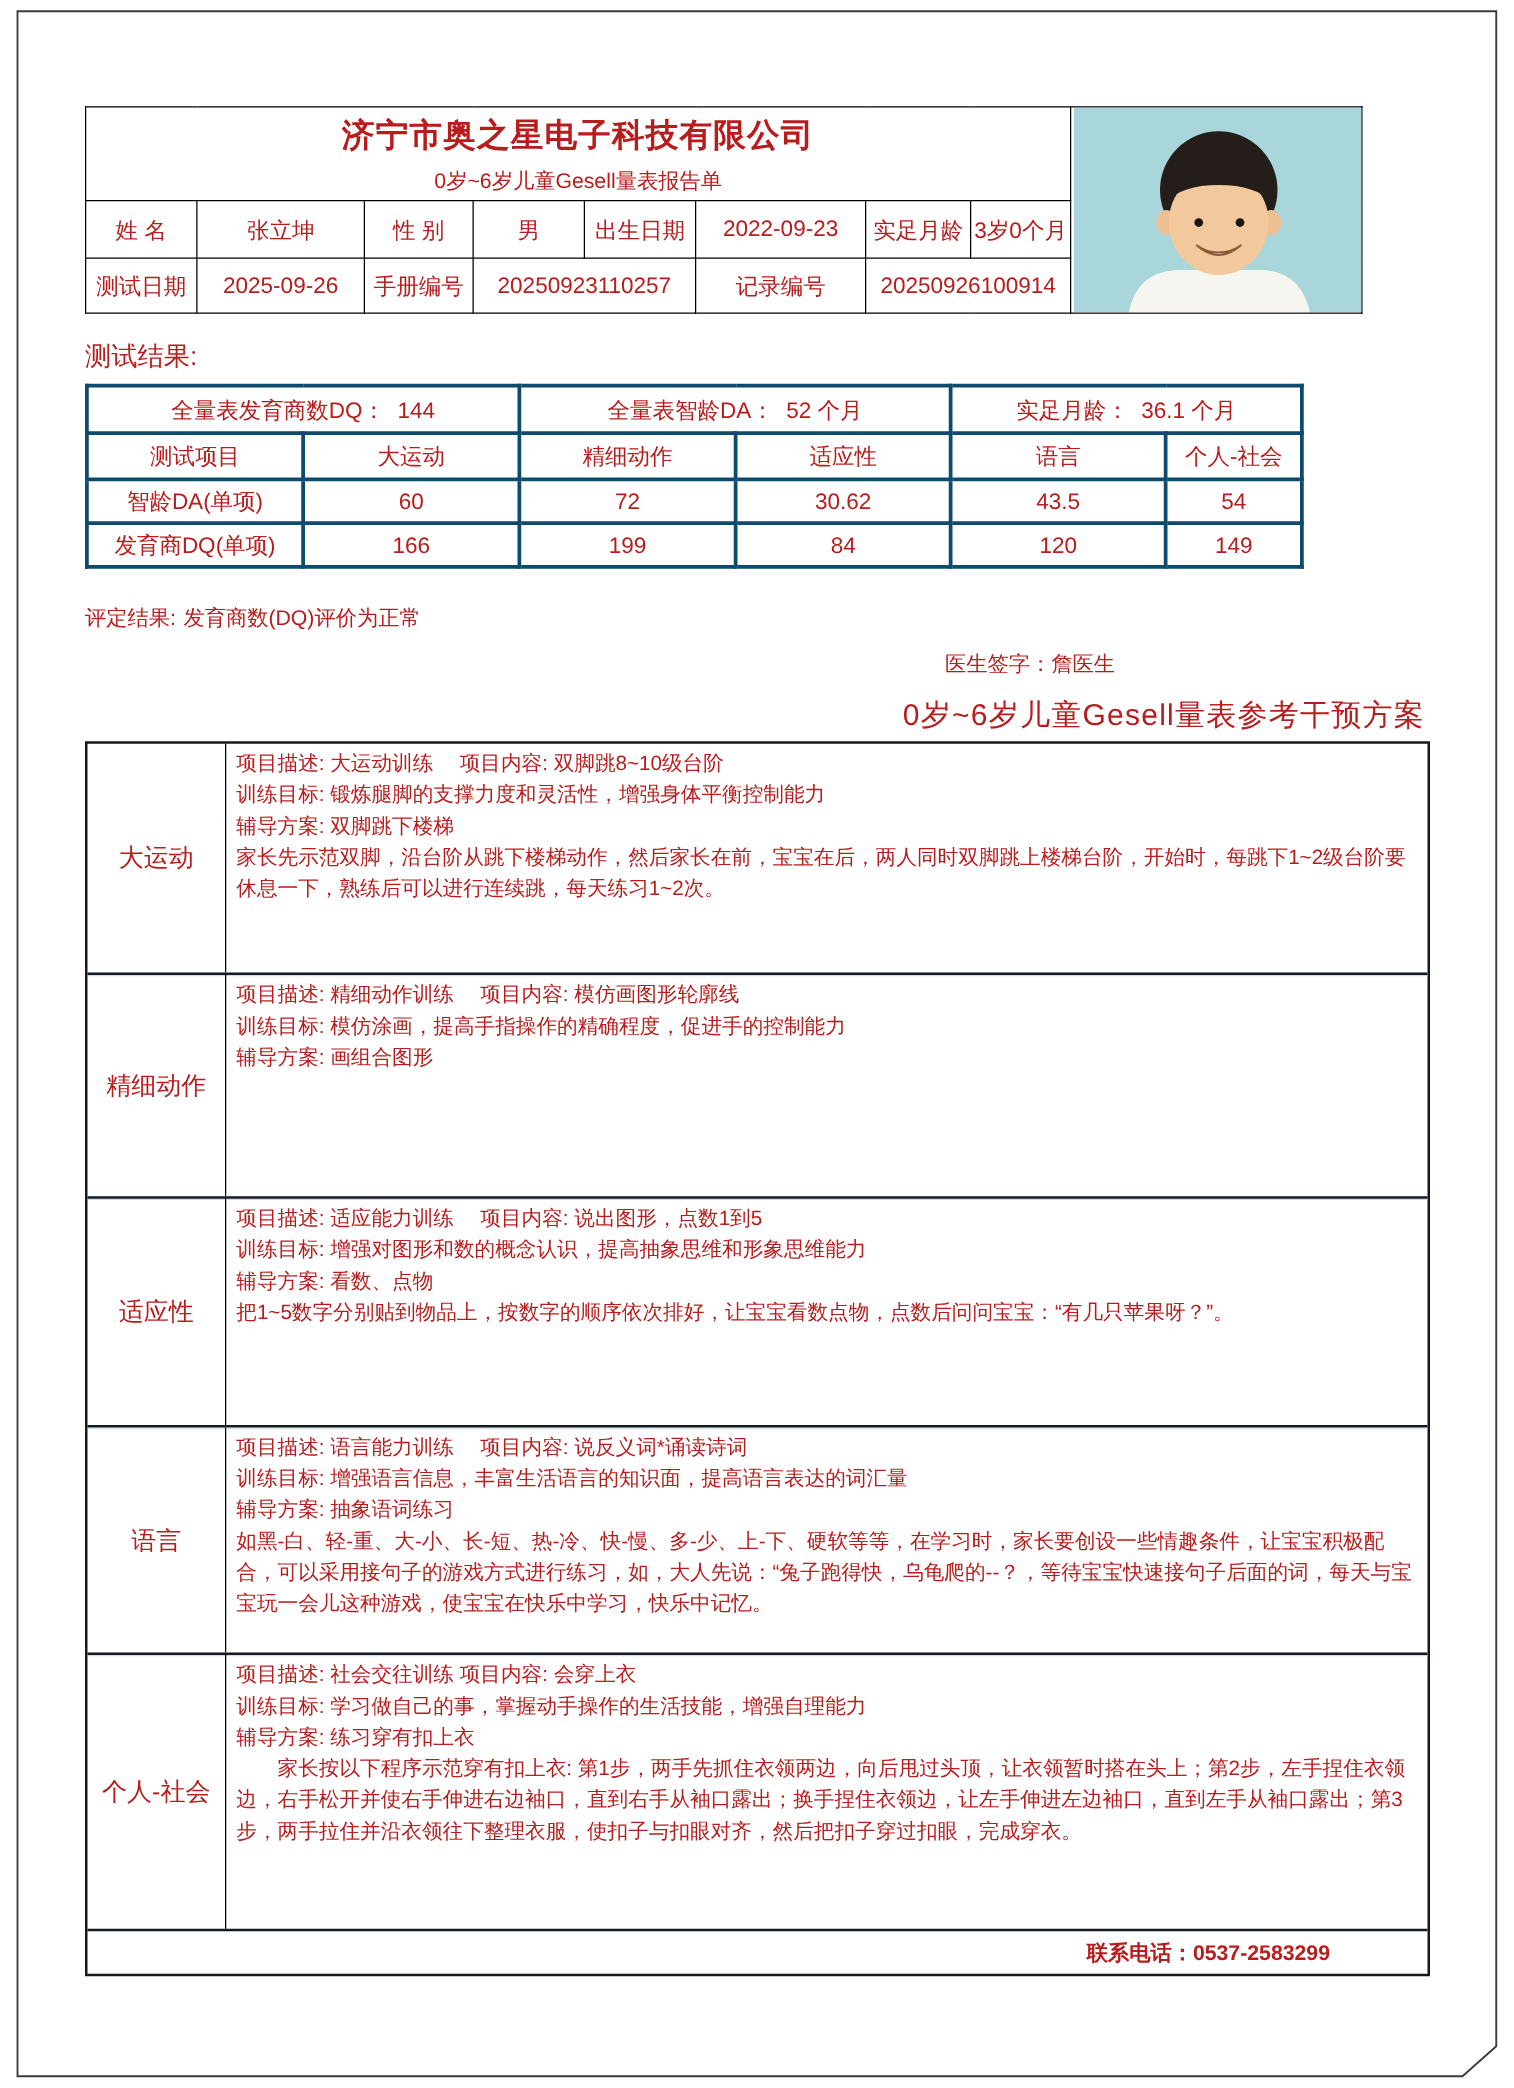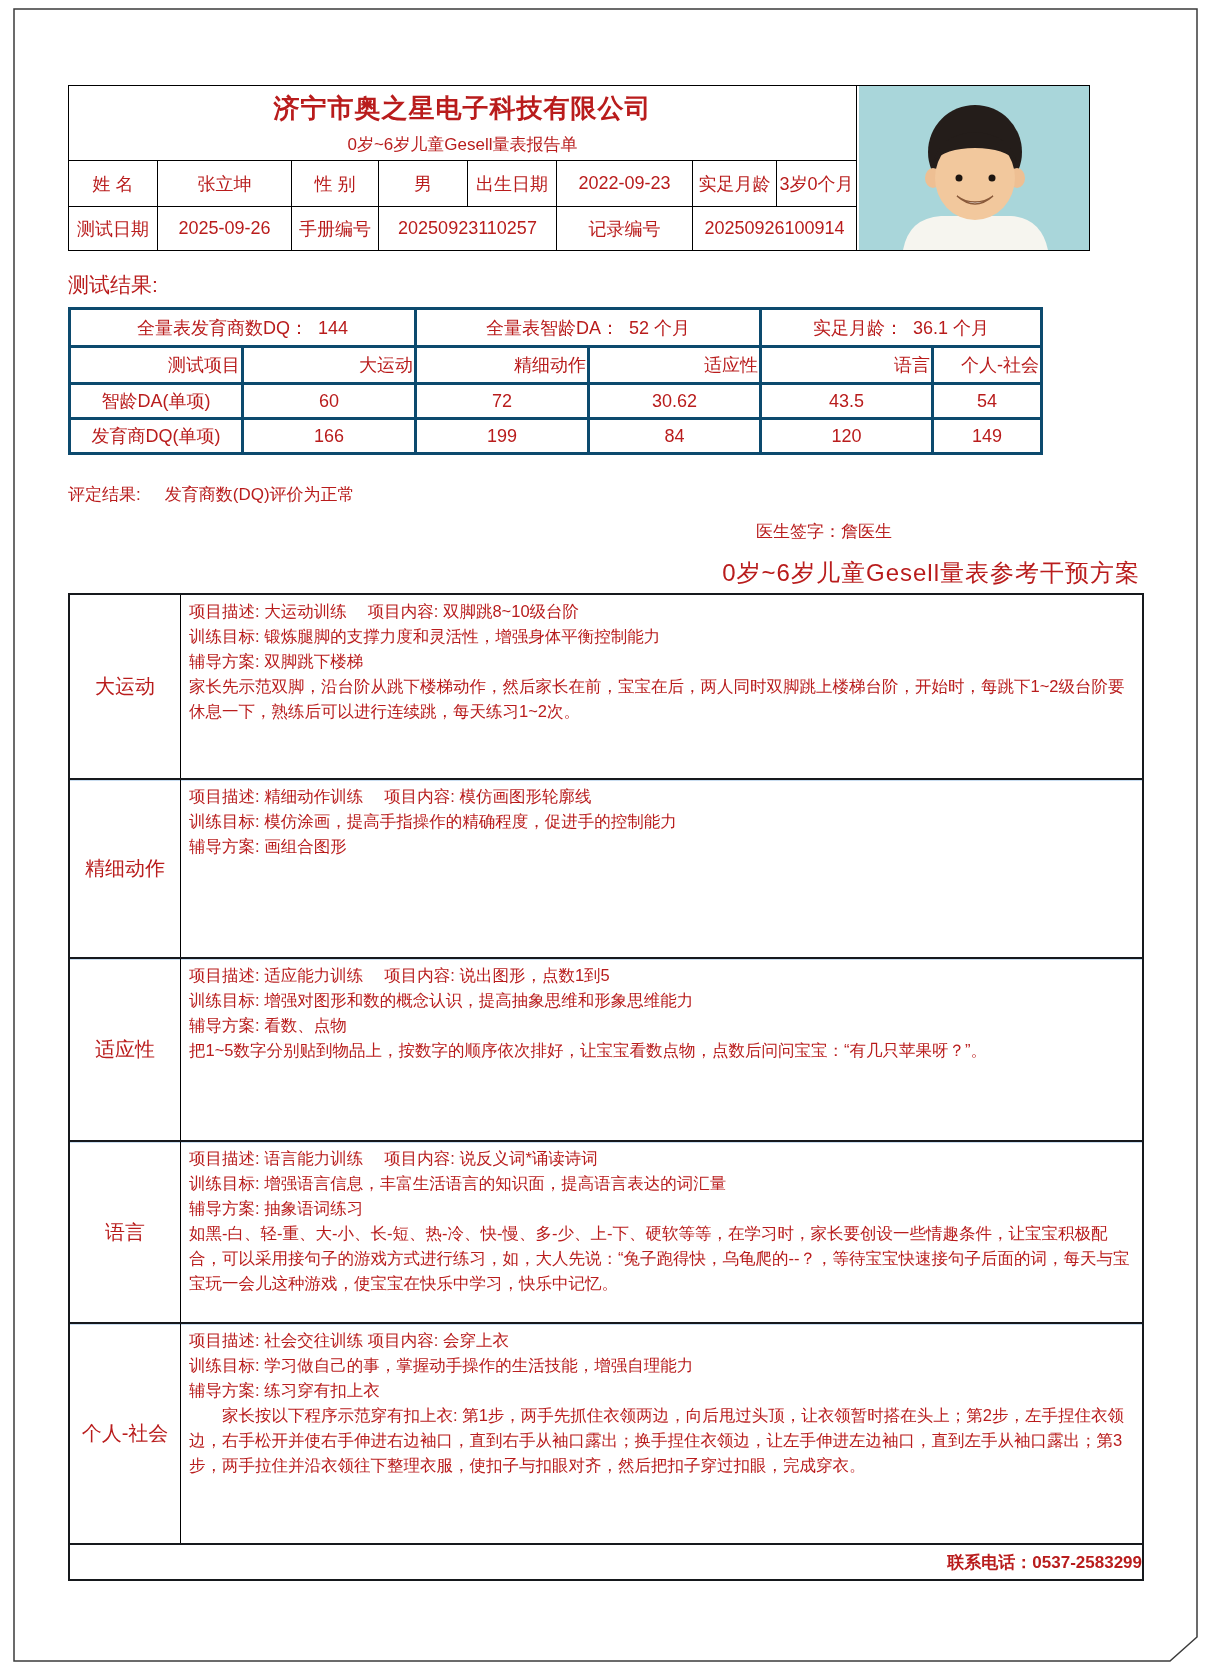--- a/index.html
+++ b/index.html
@@ -18,38 +18,38 @@
   .hrow1 td{height:45px;}
   .hrow2 td{height:43px;}
   .photo-cell{padding:0;vertical-align:top;}
   .photo-cell svg{display:block;}
 
   
   .sec-label-line{font-size:21px;margin-top:20px;}
   .results-table{width:972px;margin-top:8px;table-layout:fixed;border:2px solid #000;}
   .results-table td{border:3px solid #0c4a6e;text-align:center;font-size:18px;}
   .summary-row td{height:33px;}
-  .head-row td{height:32px;text-align:right;}
+  .head-row td{height:32px;}
   .data-row td{height:30px;}
   .sum-val{margin-left:10px;}
   .eval-line{font-size:17px;margin-top:28px;}
-  .eval-line .eval-val{margin-left:24px;}
+  .eval-line .eval-val{margin-left:6px;}
   .doctor-line{font-size:17px;margin-top:14px;padding-left:688px;}
 
   
   .plan-title{font-size:24px;text-align:right;margin-top:14px;height:32px;line-height:32px;letter-spacing:1px;}
   .plan-table{width:1072px;margin-top:4px;border:2px solid #16191d;}
   .section{display:flex;border-top:2px solid #16191d;box-shadow:inset 0 1px 0 #c9ddf0;}
   .section:first-child{border-top:none;box-shadow:none;}
   .sec-label{width:110px;border-right:1px solid #000;display:flex;align-items:center;justify-content:center;
              font-size:20px;flex-shrink:0;}
   .sec-content{flex:1;padding:4px 12px 16px 8px;}
   .sec-line,.sec-body{font-size:16.5px;line-height:25px;}
   .plan-footer{border-top:2px solid #16191d;height:34px;display:flex;align-items:center;
-               justify-content:flex-end;font-size:17px;font-weight:bold;}
+               justify-content:flex-end;padding-right:78px;font-size:17px;font-weight:bold;}
 </style>
 </head>
 <body>
 
 <div class="page">
   <svg class="frame-svg" width="1211" height="1670">
     <path d="M14,9 H1197 V1637 L1170,1661 H14 Z" fill="none" stroke="#3b3b3b" stroke-width="1.5"></path>
   </svg>
 
   <div class="content">

